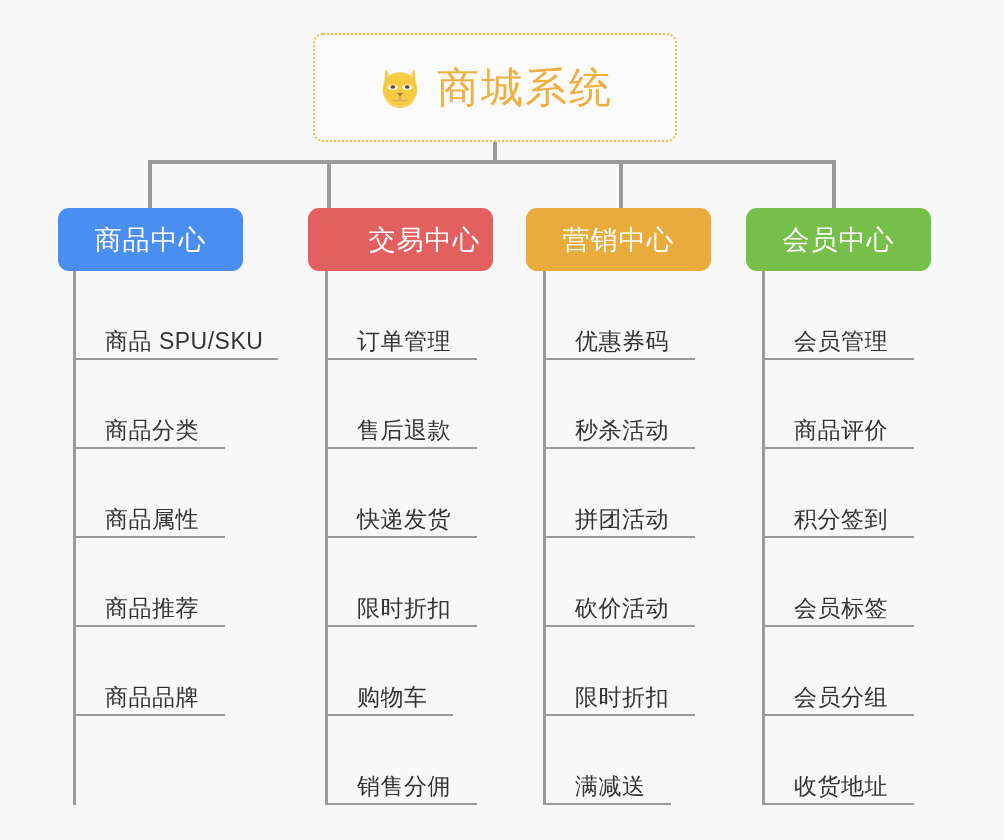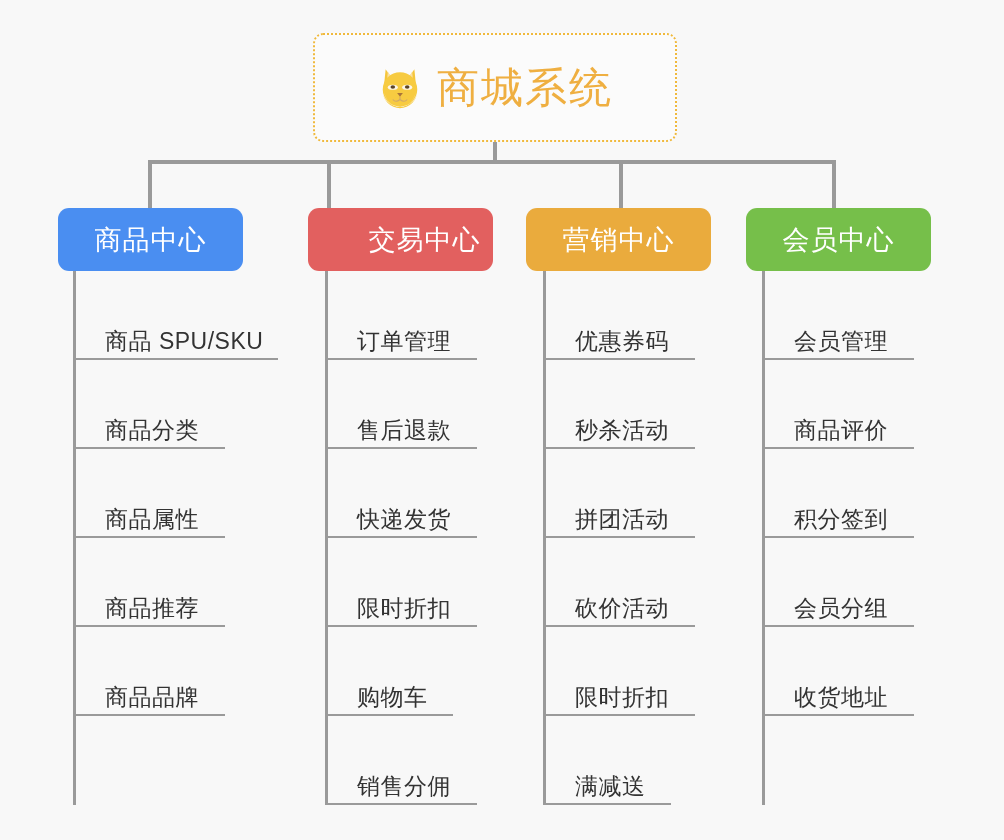--- a/index.html
+++ b/index.html
@@ -258,20 +258,24 @@
         </div>
         <div class="leaf-item">
           <span class="leaf-label">商品评价</span>
           <div class="leaf-rule" style="width: 152px;"></div>
         </div>
         <div class="leaf-item">
           <span class="leaf-label">积分签到</span>
           <div class="leaf-rule" style="width: 152px;"></div>
         </div>
         <div class="leaf-item">
+          <span class="leaf-label">会员标签</span>
+          <div class="leaf-rule" style="width: 152px;"></div>
+        </div>
+        <div class="leaf-item">
           <span class="leaf-label">会员分组</span>
           <div class="leaf-rule" style="width: 152px;"></div>
         </div>
         <div class="leaf-item">
           <span class="leaf-label">收货地址</span>
           <div class="leaf-rule" style="width: 152px;"></div>
         </div>
       </div>
     </div>
 

